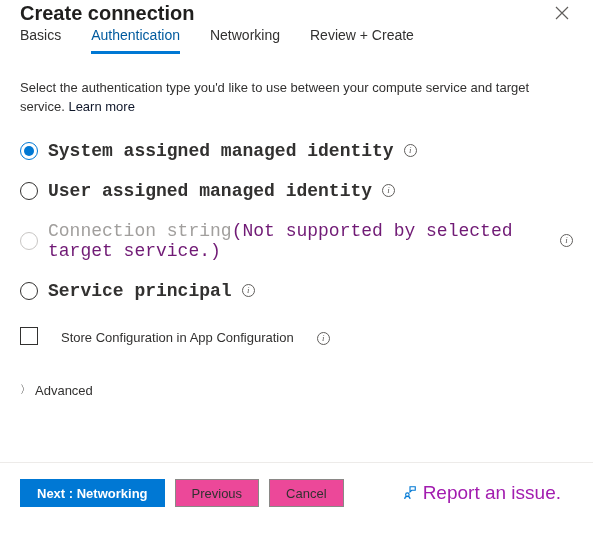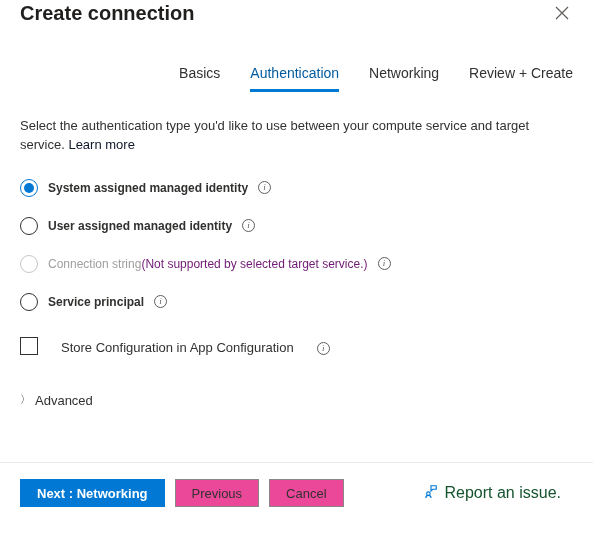--- a/index.html
+++ b/index.html
@@ -11,38 +11,38 @@
     background: #fff;
     width: 593px;
     height: 541px;
     position: relative;
   }
   .panel { padding: 0 20px; }
   .header { display: flex; align-items: flex-start; justify-content: space-between; padding-top: 2px; }
   .title { font-size: 20px; font-weight: 600; margin: 0; color: #201f1e; }
   .close-btn { background: none; border: none; cursor: pointer; padding: 4px; color: #605e5c; font-size: 14px; }
   .close-btn svg { width: 14px; height: 14px; stroke: #605e5c; stroke-width: 1.2; fill: none; }
-  .tabs { display: flex; gap: 30px; margin-top: 38px; border-bottom: 1px solid transparent; justify-content: flex-end; }
+  .tabs { display: flex; gap: 30px; border-bottom: 1px solid transparent; }
   .tab { padding: 0 0 8px 0; cursor: pointer; color: #323130; font-size: 14px; }
   .tab.active { color: #005a9e; border-bottom: 3px solid #0078d4; font-weight: 400; }
   .desc { margin-top: 24px; line-height: 1.45; color: #323130; }
   .link { color: #0f172a; cursor: pointer; text-decoration: none; }
   .radios { margin-top: 24px; }
   .radio-row { display: flex; align-items: center; gap: 10px; margin: 0 0 20px 0; }
   .radio-circle {
     width: 18px; height: 18px; border-radius: 50%;
     border: 1px solid #323130; display: inline-flex;
     align-items: center; justify-content: center; flex: 0 0 18px;
   }
   .radio-circle.selected { border-color: #0078d4; }
   .radio-circle.selected::after {
     content: ""; width: 10px; height: 10px; border-radius: 50%; background: #0078d4;
   }
   .radio-circle.disabled { border-color: #c8c6c4; }
-  .radio-label { font-weight: 600; font-size: 12px; }
+  .radio-label { font-weight: 600; font-size: 18px; font-family: Liberation Mono, monospace; }
   .radio-label.disabled { color: #a19f9d; font-weight: 400; }
   .aux { color: #701a75; font-weight: 400; }
   .info-icon {
     width: 13px; height: 13px; border: 1px solid #605e5c; border-radius: 50%;
     display: inline-flex; align-items: center; justify-content: center;
     font-size: 9px; color: #605e5c; font-style: italic; font-family: serif;
     line-height: 1; flex: 0 0 13px;
   }
   .checkbox-row { display: flex; align-items: flex-end; gap: 23px; margin-top: 26px; }
   .checkbox {
@@ -56,21 +56,21 @@
     padding: 16px 32px 34px 20px;
     display: flex; align-items: center; gap: 10px;
   }
   .btn {
     height: 28px; padding: 0 16px; font-size: 13px;
     border: 1px solid #8a8886; background: #ec4899; cursor: pointer;
     color: #323130; font-family: inherit;
   }
   .btn.primary { background: #0078d4; border-color: #0078d4; color: #fff; font-weight: 600; }
   .spacer { flex: 1; }
-  .report { color: #14532d; font-size: 16px; cursor: pointer; display: inline-flex; align-items: center; gap: 6px; }
+  .report { color: #a21caf; font-size: 19px; cursor: pointer; display: inline-flex; align-items: center; gap: 6px; }
   .report-icon svg { width: 14px; height: 14px; stroke: #0078d4; fill: none; stroke-width: 1.3; }
 </style>
 </head>
 <body>
 
 <div class="panel">
   <div class="header">
     <h1 class="title">Create connection</h1>
     <button class="close-btn">
       <span>

